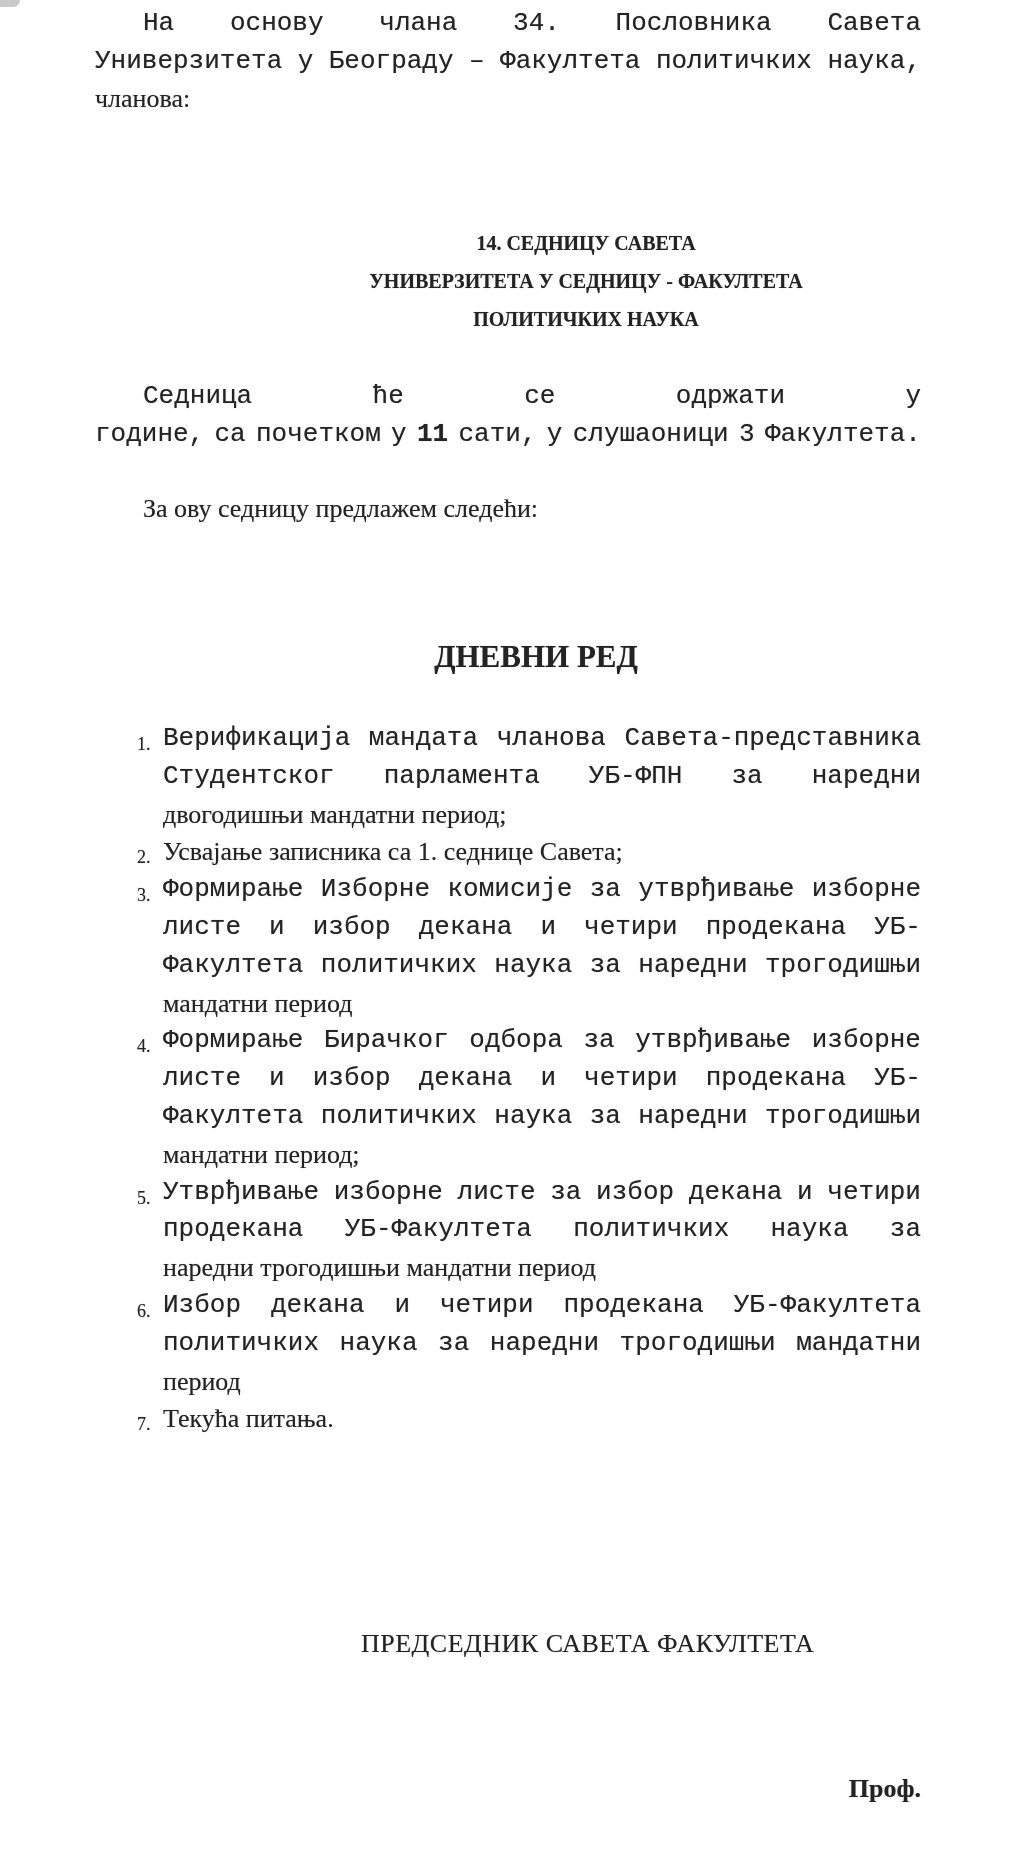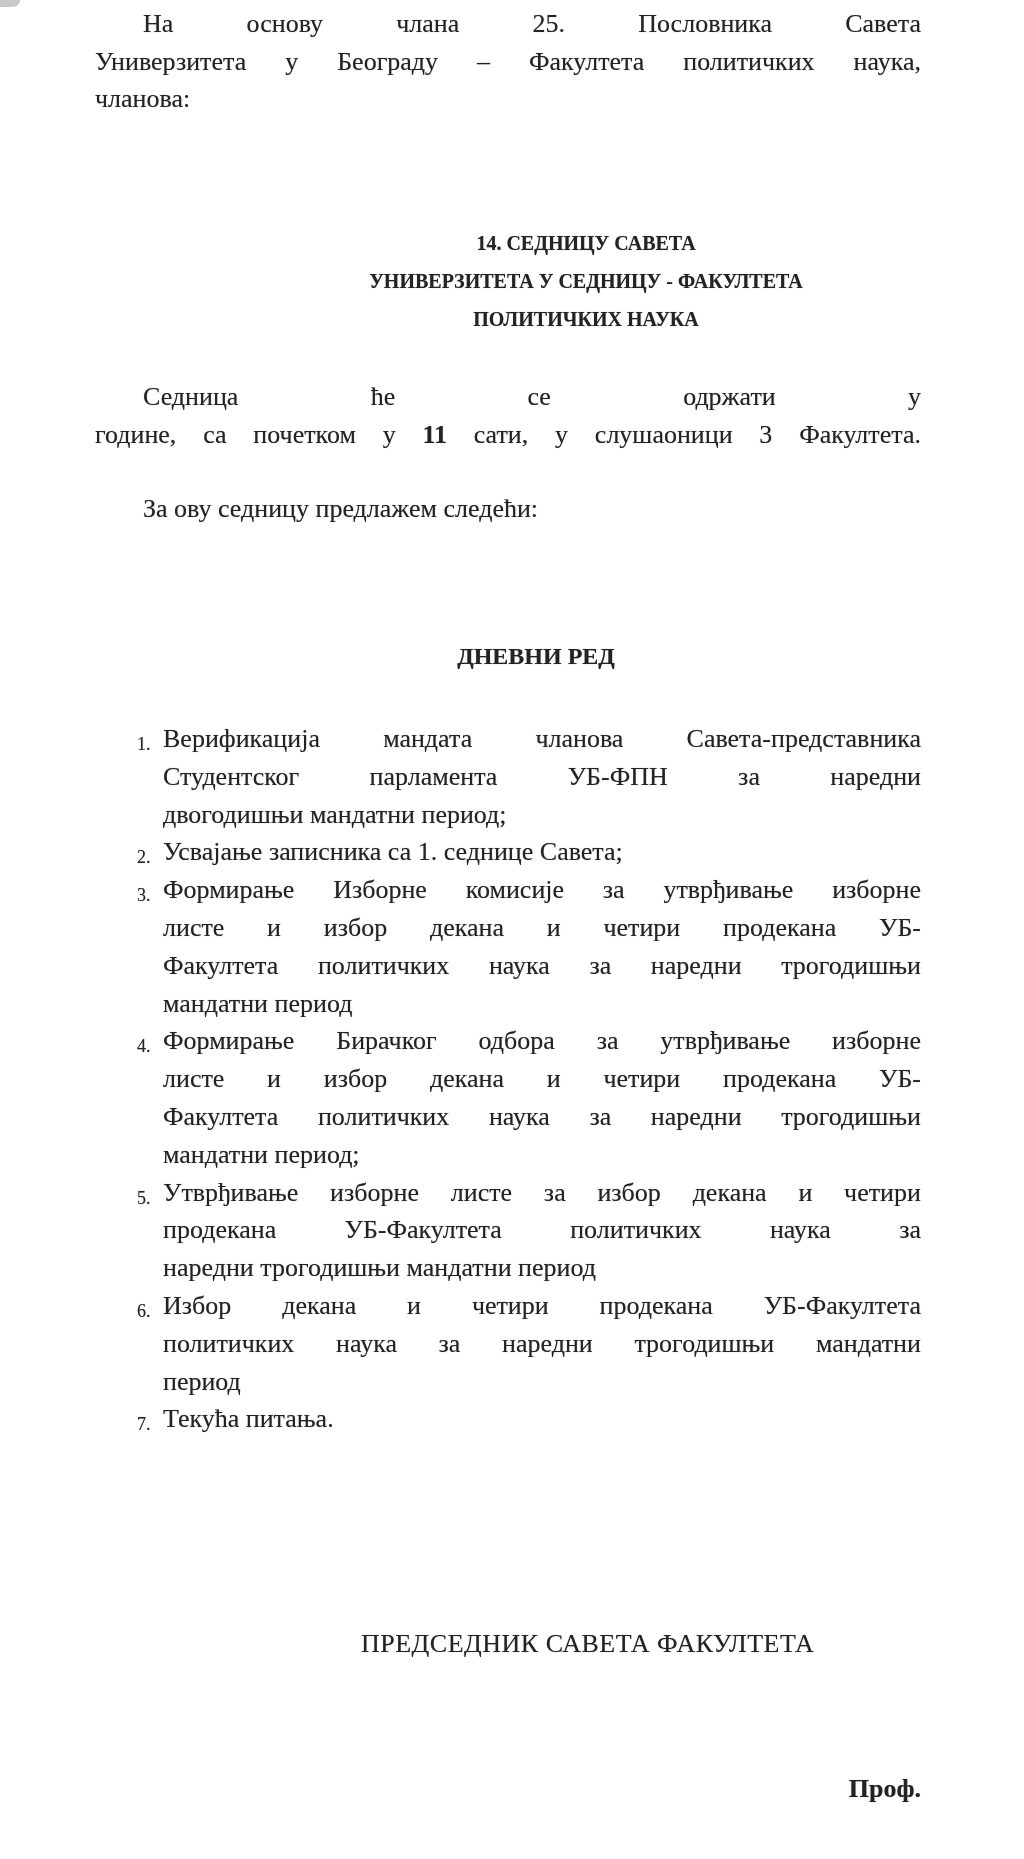--- a/index.html
+++ b/index.html
@@ -20,34 +20,34 @@
     position:absolute;left:0;top:0;width:20px;height:7px;
     background:#9d9d9d;opacity:.55;border-radius:0 0 8px 0;
   }
   .content{
     position:absolute;left:95px;width:826px;top:0;
     font-size:26px;line-height:37.5px;
     text-shadow:0 0 1px rgba(40,40,40,.45);
   }
   .block{position:absolute;left:0;width:826px;}
   .line{white-space:nowrap;}
-  .j{display:flex;justify-content:space-between;}
+  .j{display:flex;justify-content:space-between;font-family:Liberation Mono, monospace;}
   .indent{padding-left:48px;}
   .bold,b{font-weight:bold;}
 
   .intro{top:5px;}
   .doc-title{
     top:224px;text-align:center;font-weight:bold;
     font-size:20px;line-height:38px;padding-left:78px;
   }
   .session{top:378px;}
   .proposal{top:490px;text-indent:48px;}
   .agenda-heading{
     top:638px;text-align:center;font-weight:bold;
-    font-size:24px;padding-left:28px;
+    font-size:31px;padding-left:28px;
   }
   .agenda-list{top:720px;line-height:37.8px;}
   .item{position:relative;margin-left:68px;width:758px;}
   .item .num{
     position:absolute;left:-26px;top:15px;
     font-size:18px;line-height:18px;
   }
   .sig-role{top:1625px;padding-left:266px;letter-spacing:.5px;}
   .sig-prof{top:1770px;text-align:right;padding-right:8px;font-weight:bold;}
   .sig-name{top:1810px;padding-left:8px;margin-top:48px;}
@@ -58,21 +58,21 @@
 <div class="page">
   <div class="smudge"></div>
 
   <div class="content">
 
     <div class="block intro">
       <div class="j indent">
           <span>На</span>
           <span>основу</span>
           <span>члана</span>
-          <span>25.</span>
+          <span>34.</span>
           <span>Пословника</span>
           <span>Савета</span>
         </div>
       <div class="j">
           <span>Универзитета</span>
           <span>у</span>
           <span>Београду</span>
           <span>–</span>
           <span>Факултета</span>
           <span>политичких</span>

